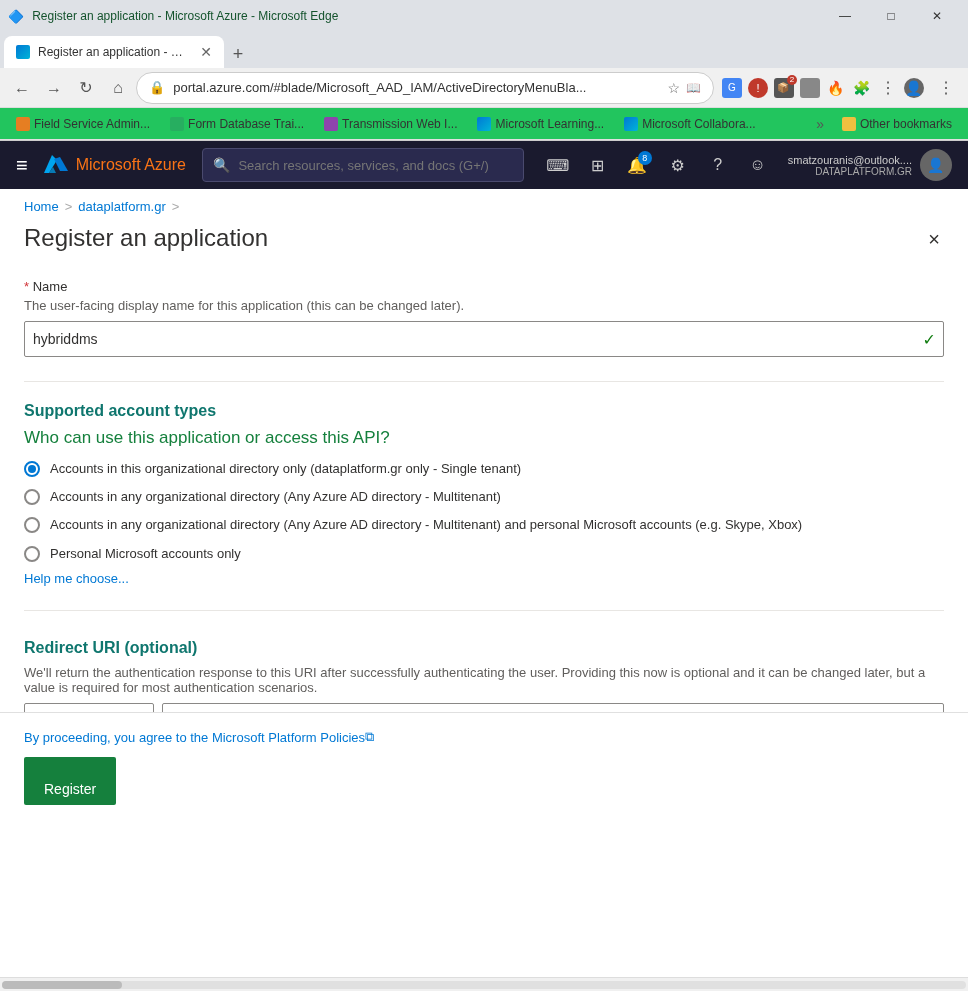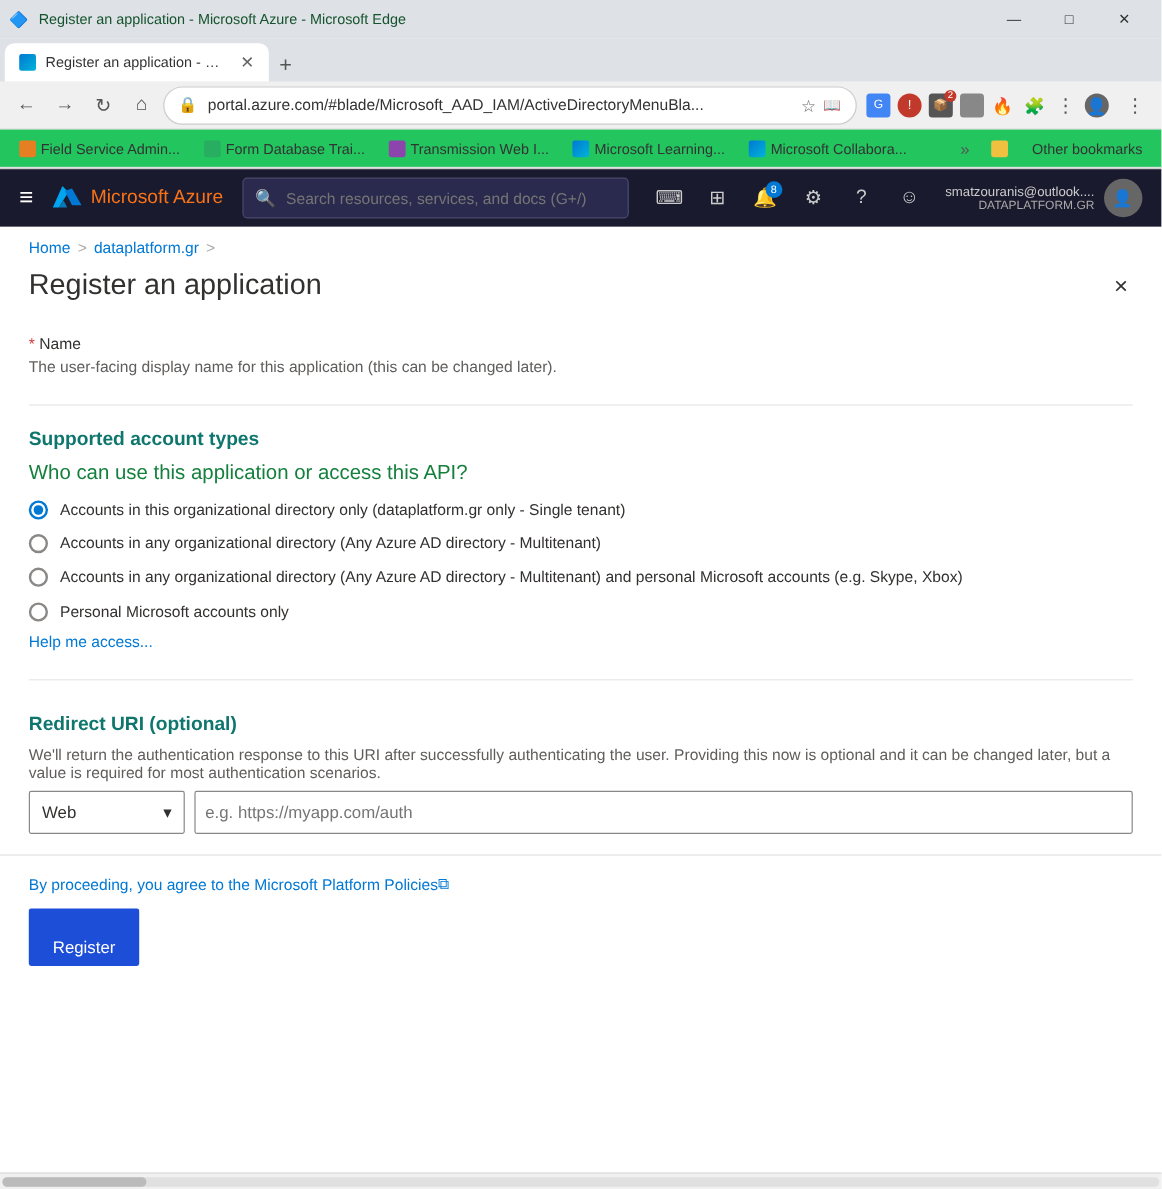--- a/index.html
+++ b/index.html
@@ -24,21 +24,21 @@
     .address-icons { display: flex; gap: 6px; align-items: center; }
     .addr-icon { color: #666; font-size: 14px; cursor: pointer; }
     .ext-icons { display: flex; gap: 6px; align-items: center; padding: 0 4px; }
     .ext-icon { width: 20px; height: 20px; border-radius: 3px; cursor: pointer; display: flex; align-items: center; justify-content: center; font-size: 12px; }
 
     
     .bookmarks-bar { display: flex; align-items: center; height: 32px; padding: 0 8px; background: #22c55e; border-bottom: 1px solid #e0e0e0; gap: 4px; overflow: hidden; }
     .bookmark-item { display: flex; align-items: center; gap: 4px; padding: 2px 8px; border-radius: 4px; cursor: pointer; font-size: 12px; color: #333; white-space: nowrap; }
     .bk-icon { width: 14px; height: 14px; flex-shrink: 0; }
     .more-bookmarks { margin-left: auto; padding: 2px 6px; cursor: pointer; color: #555; font-size: 14px; }
-    .other-bookmarks { display: flex; align-items: flex-start; gap: 20px; padding: 2px 8px; border-radius: 4px; cursor: pointer; font-size: 12px; color: #333; }
+    .other-bookmarks { display: flex; align-items: flex-start; gap: 4px; padding: 2px 8px; border-radius: 4px; cursor: pointer; font-size: 12px; color: #333; }
     .other-bookmarks .bk-icon { background: #f0c040; border-radius: 2px; }
 
     
     .azure-header { display: flex; align-items: center; height: 48px; background: #1a1a2e; padding: 0 16px; gap: 16px; }
     .hamburger { color: #fff; font-size: 20px; cursor: pointer; }
     .azure-logo { display: flex; align-items: center; gap: 8px; }
     .azure-logo-text { color: #f97316; font-size: 16px; font-weight: 300; }
     .azure-search { flex: 1; max-width: 400px; display: flex; align-items: center; background: #2a2a4e; border: 1px solid #4a4a6e; border-radius: 4px; height: 34px; padding: 0 10px; gap: 8px; }
     .azure-search input { background: none; border: none; outline: none; color: #ccc; font-size: 13px; flex: 1; }
     .azure-search-icon { color: #999; font-size: 14px; }
@@ -83,21 +83,21 @@
 
     
     .redirect-section { margin-top: 28px; }
     .redirect-row { display: flex; gap: 8px; }
     .redirect-select { display: flex; align-items: center; height: 36px; border: 1px solid #8a8886; border-radius: 2px; padding: 0 10px; gap: 8px; cursor: pointer; min-width: 130px; font-size: 14px; color: #323130; background: #fff; }
     .redirect-input { flex: 1; height: 36px; border: 1px solid #8a8886; border-radius: 2px; padding: 0 8px; font-size: 14px; color: #aaa; outline: none; }
 
     
     .page-footer { position: absolute; bottom: 48px; left: 0; right: 0; background: #fff; border-top: 1px solid #e0e0e0; padding: 16px 24px; }
     .footer-policy { font-size: 13px; color: #0078d4; margin-bottom: 12px; display: flex; align-items: center; gap: 0; }
-    .register-btn { background: #1d4ed8; color: #fff; border: none; padding: 24px 20px; font-size: 14px; border-radius: 2px; cursor: pointer; height: 36px; }
+    .register-btn { background: #15803d; color: #fff; border: none; padding: 24px 20px; font-size: 14px; border-radius: 2px; cursor: pointer; height: 36px; }
 
     
     .browser-scrollbar { height: 14px; background: #f0f0f0; border-top: 1px solid #ddd; display: flex; align-items: center; padding: 0 2px; position: absolute; bottom: 0; left: 0; right: 0; }
     .scrollbar-track { flex: 1; height: 8px; background: #e0e0e0; border-radius: 4px; position: relative; }
     .scrollbar-thumb { position: absolute; left: 0; top: 0; width: 120px; height: 8px; background: #bbb; border-radius: 4px; }
 
     
     .section-divider { height: 1px; background: #e8e6e3; margin: 20px 0; }
 
     
@@ -252,20 +252,24 @@
       <h1 class="page-title">Register an application</h1>
       <button class="close-btn">×</button>
     </div>
 
     <div class="form-section">
       <div class="section-label">
         <span style="color:#d13438;">*</span>
         <span>Name</span>
       </div>
       <div class="section-desc">The user-facing display name for this application (this can be changed later).</div>
+      <div class="input-wrapper">
+        <input type="text" class="text-input" value="hybriddms" style="">
+        <span class="input-check">✓</span>
+      </div>
     </div>
 
     <div class="section-divider"></div>
 
     <div class="form-section">
       <div class="section-title">Supported account types</div>
       <div class="section-subtitle">Who can use this application or access this API?</div>
       <div class="radio-group">
 
         <div class="radio-item">
@@ -281,21 +285,21 @@
         <div class="radio-item">
           <div class="radio-circle"></div>
           <span class="radio-label">Accounts in any organizational directory (Any Azure AD directory - Multitenant) and personal Microsoft accounts (e.g. Skype, Xbox)</span>
         </div>
 
         <div class="radio-item">
           <div class="radio-circle"></div>
           <span class="radio-label">Personal Microsoft accounts only</span>
         </div>
       </div>
-      <a class="help-link">Help me access...</a>
+      <a class="help-link">Help me choose...</a>
     </div>
 
     <div class="section-divider"></div>
 
     <div class="redirect-section">
       <div class="section-title">Redirect URI (optional)</div>
       <div class="section-desc">We'll return the authentication response to this URI after successfully authenticating the user. Providing this now is optional and it can be changed later, but a value is required for most authentication scenarios.</div>
       <div class="redirect-row">
         <div class="redirect-select">
           <span>Web</span>

